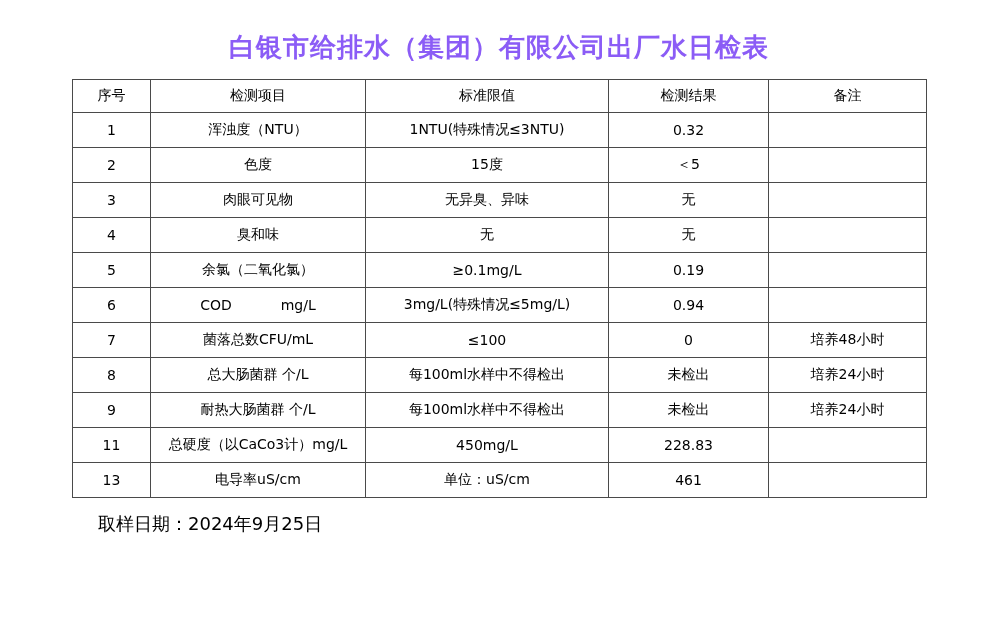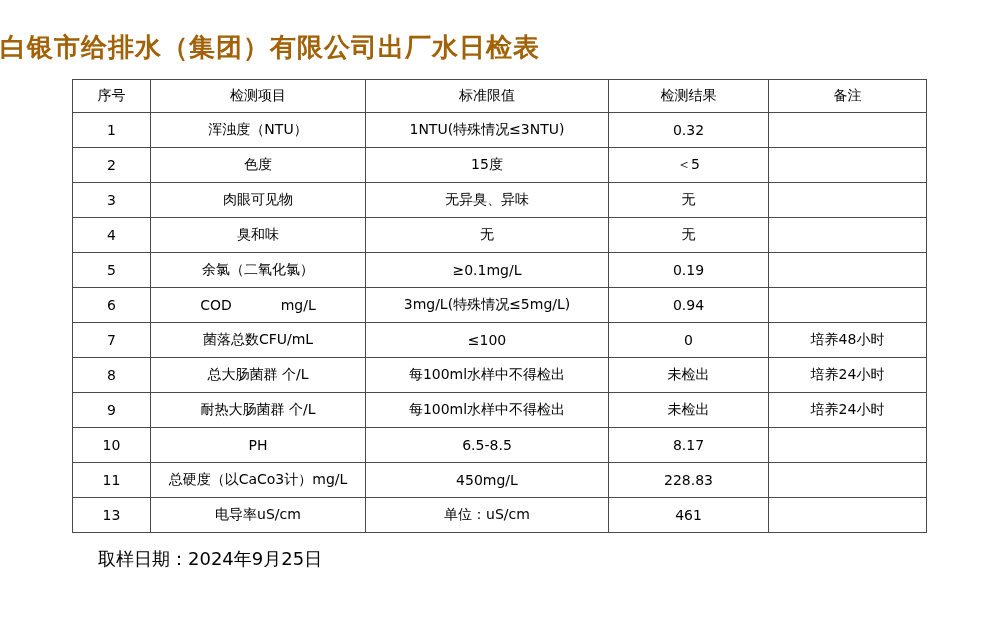--- a/index.html
+++ b/index.html
@@ -14,28 +14,28 @@
     color: #000000;
     overflow: hidden;
   }
   .page {
     position: relative;
     width: 998px;
     height: 622px;
     box-sizing: border-box;
   }
   .title {
-    text-align: left;
+    text-align: center;
     font-family: "DejaVu Serif", serif;
     font-weight: bold;
     font-size: 26px;
     letter-spacing: 1px;
     padding-top: 30px;
     padding-bottom: 14px;
-    color: #a16207;
+    color: #8b5cf6;
   }
   .table-wrap {
     padding: 0 72px 0 72px;
   }
   table.report {
     border-collapse: collapse;
     width: 854px;
     table-layout: fixed;
     font-size: 14px;
   }
@@ -168,27 +168,20 @@
           <td>培养24小时</td>
         </tr>
         <tr>
           <td class="num">9</td>
           <td>耐热大肠菌群 个/L</td>
           <td>每100ml水样中不得检出</td>
           <td>未检出</td>
           <td>培养24小时</td>
         </tr>
         <tr>
-          <td class="num">10</td>
-          <td class="cell-mono">PH</td>
-          <td class="cell-mono">6.5-8.5</td>
-          <td class="num">8.17</td>
-          <td></td>
-        </tr>
-        <tr>
           <td class="num">11</td>
           <td>总硬度（以CaCo3计）mg/L</td>
           <td class="cell-mono">450mg/L</td>
           <td class="num">228.83</td>
           <td></td>
         </tr>
         <tr>
           <td class="num">13</td>
           <td>电导率uS/cm</td>
           <td>单位：uS/cm</td>

